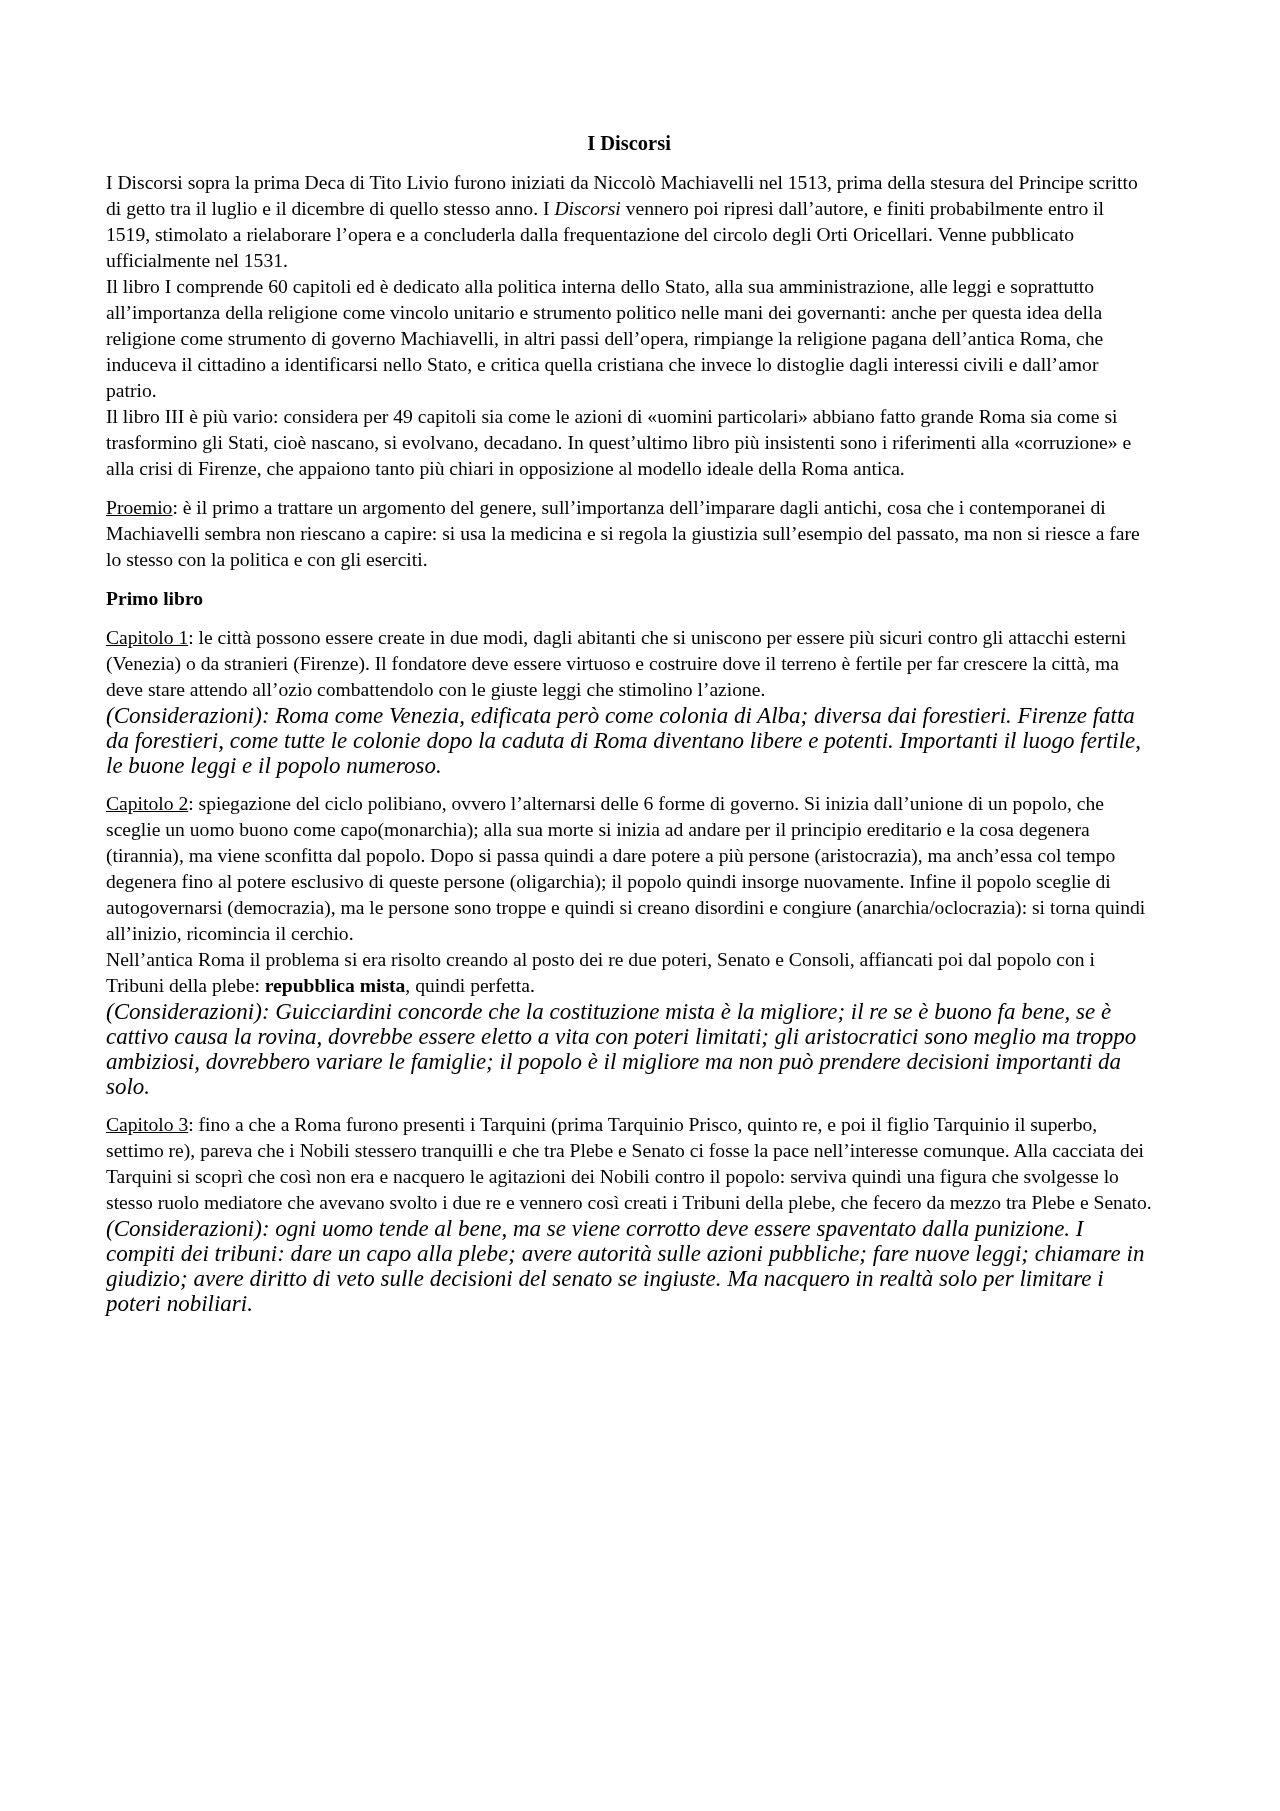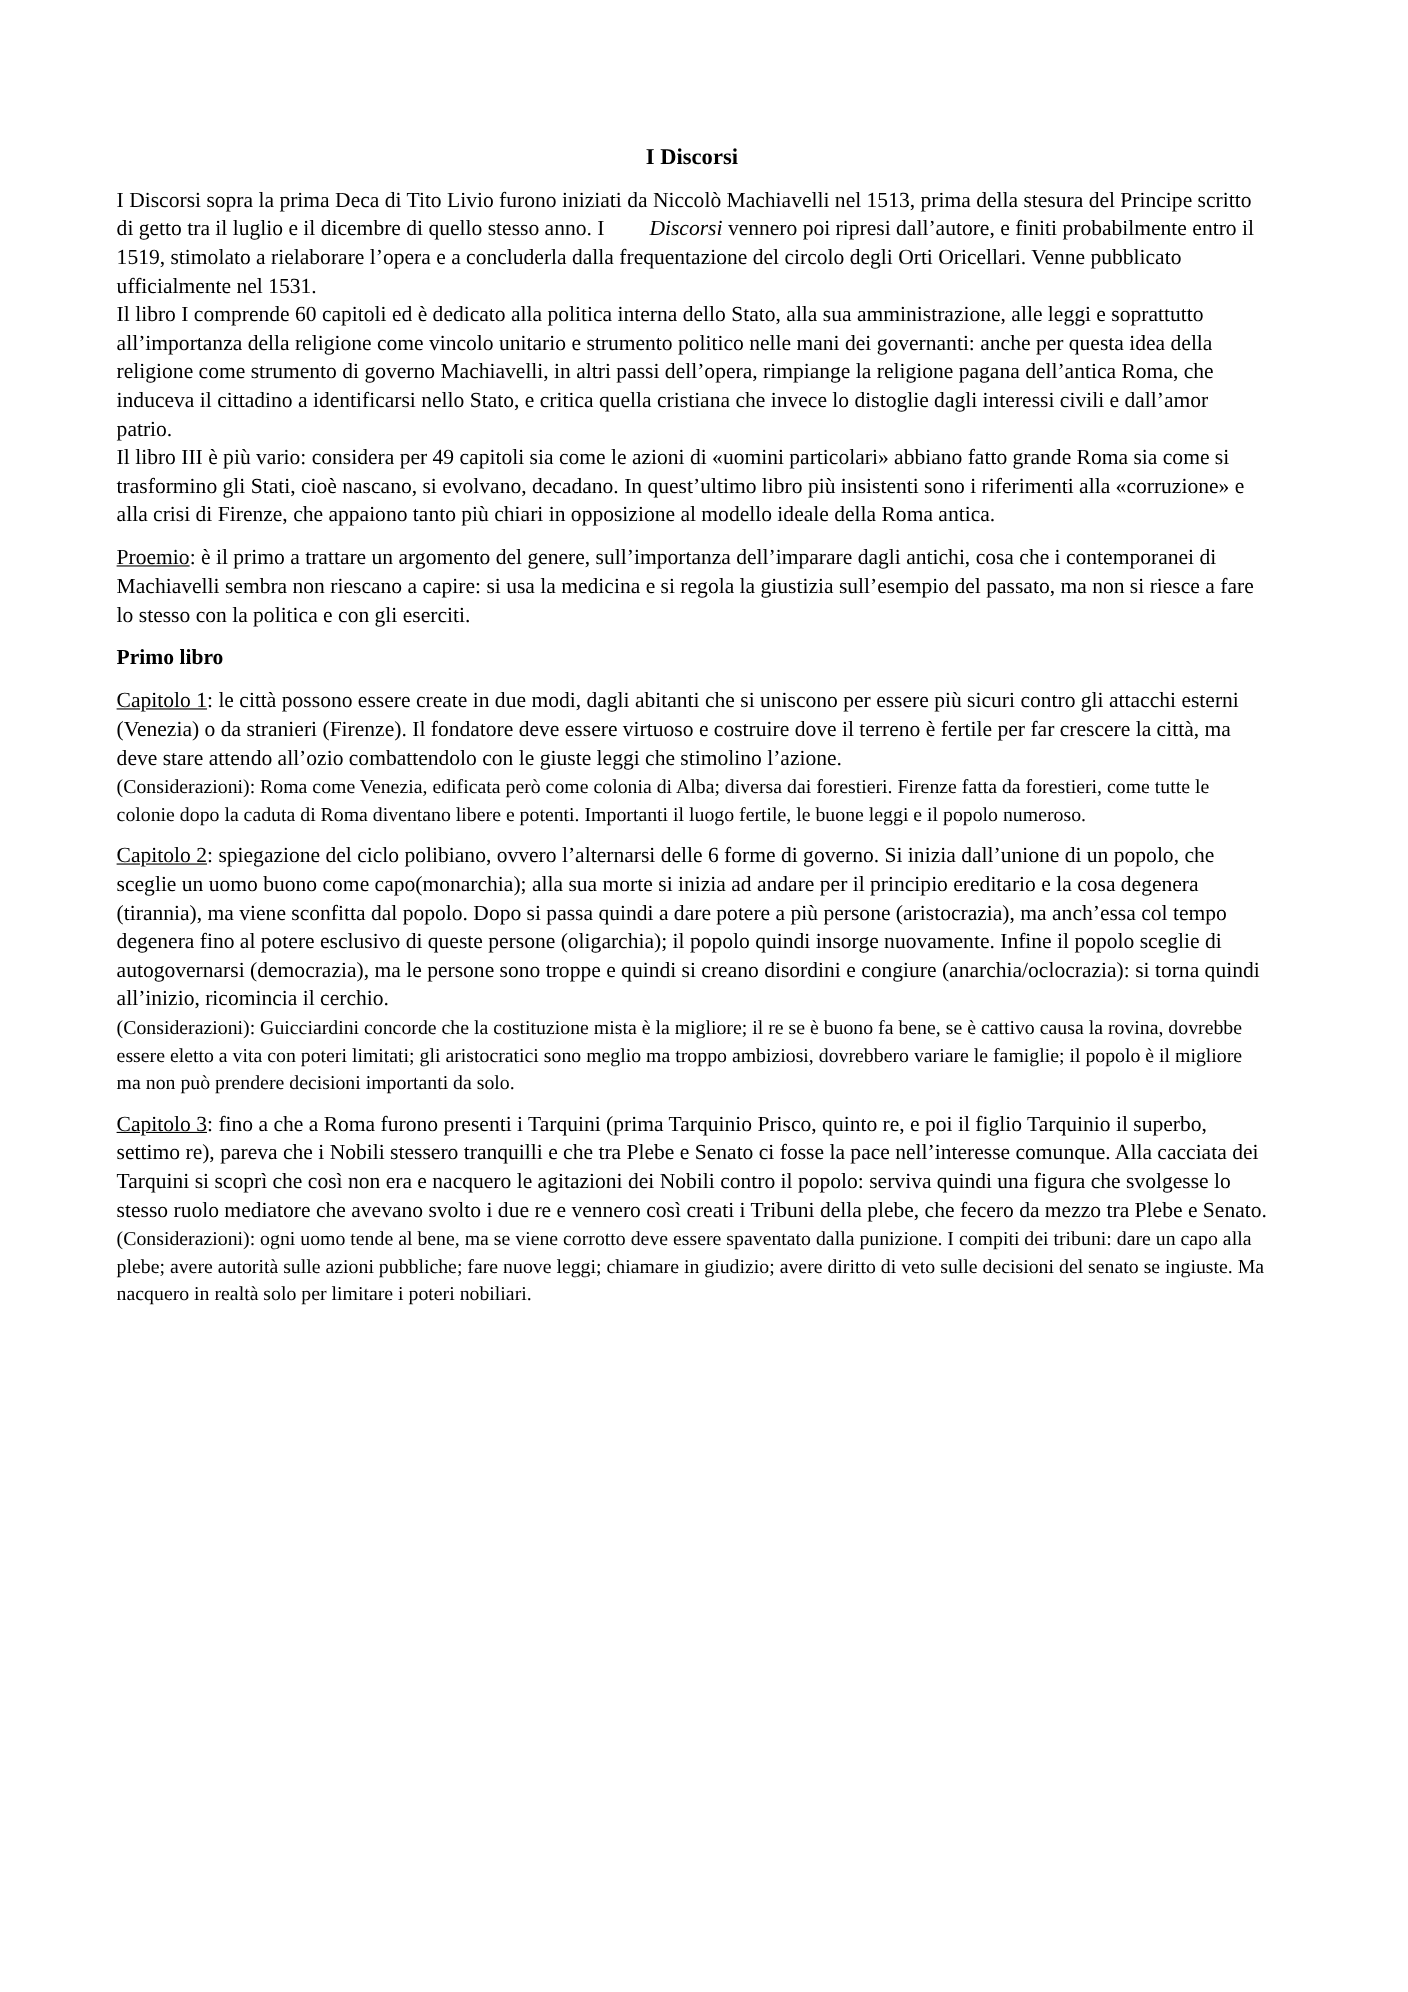--- a/index.html
+++ b/index.html
@@ -29,38 +29,40 @@
   .block {
     margin: 0;
   }
   .block.gap {
     margin-top: 13px;
   }
   .type-heading {
     font-weight: bold;
   }
   .type-considerazioni {
-    font-size: 18px;
+    font-style: italic;
+    font-size: 23px;
     line-height: 25px;
   }
   .seg-u { text-decoration: underline; }
   .seg-b { font-weight: bold; }
-  .seg-i { font-style: italic; margin-left: 36px; }
+  .seg-i { font-style: italic; }
 </style>
 </head>
 <body>
 
 <div class="page">
   <h1 class="title">I Discorsi</h1>
   <div>
       <div class="block type-body"><span>I Discorsi sopra la prima Deca di Tito Livio furono iniziati da Niccolò Machiavelli nel 1513, prima della stesura del Principe scritto di getto tra il luglio e il dicembre di quello stesso anno. I </span><span class="seg-i">Discorsi</span><span> vennero poi ripresi dall’autore, e finiti probabilmente entro il 1519, stimolato a rielaborare l’opera e a concluderla dalla frequentazione del circolo degli Orti Oricellari. Venne pubblicato ufficialmente nel 1531.</span></div>
       <div class="block type-body"><span>Il libro I comprende 60 capitoli ed è dedicato alla politica interna dello Stato, alla sua amministrazione, alle leggi e soprattutto all’importanza della religione come vincolo unitario e strumento politico nelle mani dei governanti: anche per questa idea della religione come strumento di governo Machiavelli, in altri passi dell’opera, rimpiange la religione pagana dell’antica Roma, che induceva il cittadino a identificarsi nello Stato, e critica quella cristiana che invece lo distoglie dagli interessi civili e dall’amor patrio.</span></div>
       <div class="block type-body"><span>Il libro III è più vario: considera per 49 capitoli sia come le azioni di «uomini particolari» abbiano fatto grande Roma sia come si trasformino gli Stati, cioè nascano, si evolvano, decadano. In quest’ultimo libro più insistenti sono i riferimenti alla «corruzione» e alla crisi di Firenze, che appaiono tanto più chiari in opposizione al modello ideale della Roma antica.</span></div>
       <div class="block type-body gap"><span class="seg-u">Proemio</span><span>: è il primo a trattare un argomento del genere, sull’importanza dell’imparare dagli antichi, cosa che i contemporanei di Machiavelli sembra non riescano a capire: si usa la medicina e si regola la giustizia sull’esempio del passato, ma non si riesce a fare lo stesso con la politica e con gli eserciti.</span></div>
       <div class="block type-heading gap"><span>Primo libro</span></div>
       <div class="block type-body gap"><span class="seg-u">Capitolo 1</span><span>: le città possono essere create in due modi, dagli abitanti che si uniscono per essere più sicuri contro gli attacchi esterni (Venezia) o da stranieri (Firenze). Il fondatore deve essere virtuoso e costruire dove il terreno è fertile per far crescere la città, ma deve stare attendo all’ozio combattendolo con le giuste leggi che stimolino l’azione.</span></div>
       <div class="block type-considerazioni"><span>(Considerazioni): Roma come Venezia, edificata però come colonia di Alba; diversa dai forestieri. Firenze fatta da forestieri, come tutte le colonie dopo la caduta di Roma diventano libere e potenti. Importanti il luogo fertile, le buone leggi e il popolo numeroso.</span></div>
       <div class="block type-body gap"><span class="seg-u">Capitolo 2</span><span>: spiegazione del ciclo polibiano, ovvero l’alternarsi delle 6 forme di governo. Si inizia dall’unione di un popolo, che sceglie un uomo buono come capo(monarchia); alla sua morte si inizia ad andare per il principio ereditario e la cosa degenera (tirannia), ma viene sconfitta dal popolo. Dopo si passa quindi a dare potere a più persone (aristocrazia), ma anch’essa col tempo degenera fino al potere esclusivo di queste persone (oligarchia); il popolo quindi insorge nuovamente. Infine il popolo sceglie di autogovernarsi (democrazia), ma le persone sono troppe e quindi si creano disordini e congiure (anarchia/oclocrazia): si torna quindi all’inizio, ricomincia il cerchio.</span></div>
+      <div class="block type-body"><span>Nell’antica Roma il problema si era risolto creando al posto dei re due poteri, Senato e Consoli, affiancati poi dal popolo con i Tribuni della plebe: </span><span class="seg-b">repubblica mista</span><span>, quindi perfetta.</span></div>
       <div class="block type-considerazioni"><span>(Considerazioni): Guicciardini concorde che la costituzione mista è la migliore; il re se è buono fa bene, se è cattivo causa la rovina, dovrebbe essere eletto a vita con poteri limitati; gli aristocratici sono meglio ma troppo ambiziosi, dovrebbero variare le famiglie; il popolo è il migliore ma non può prendere decisioni importanti da solo.</span></div>
       <div class="block type-body gap"><span class="seg-u">Capitolo 3</span><span>: fino a che a Roma furono presenti i Tarquini (prima Tarquinio Prisco, quinto re, e poi il figlio Tarquinio il superbo, settimo re), pareva che i Nobili stessero tranquilli e che tra Plebe e Senato ci fosse la pace nell’interesse comunque. Alla cacciata dei Tarquini si scoprì che così non era e nacquero le agitazioni dei Nobili contro il popolo: serviva quindi una figura che svolgesse lo stesso ruolo mediatore che avevano svolto i due re e vennero così creati i Tribuni della plebe, che fecero da mezzo tra Plebe e Senato.</span></div>
       <div class="block type-considerazioni"><span>(Considerazioni): ogni uomo tende al bene, ma se viene corrotto deve essere spaventato dalla punizione. I compiti dei tribuni: dare un capo alla plebe; avere autorità sulle azioni pubbliche; fare nuove leggi; chiamare in giudizio; avere diritto di veto sulle decisioni del senato se ingiuste. Ma nacquero in realtà solo per limitare i poteri nobiliari.</span></div>
     </div>
 </div>
 
 </body></html>

